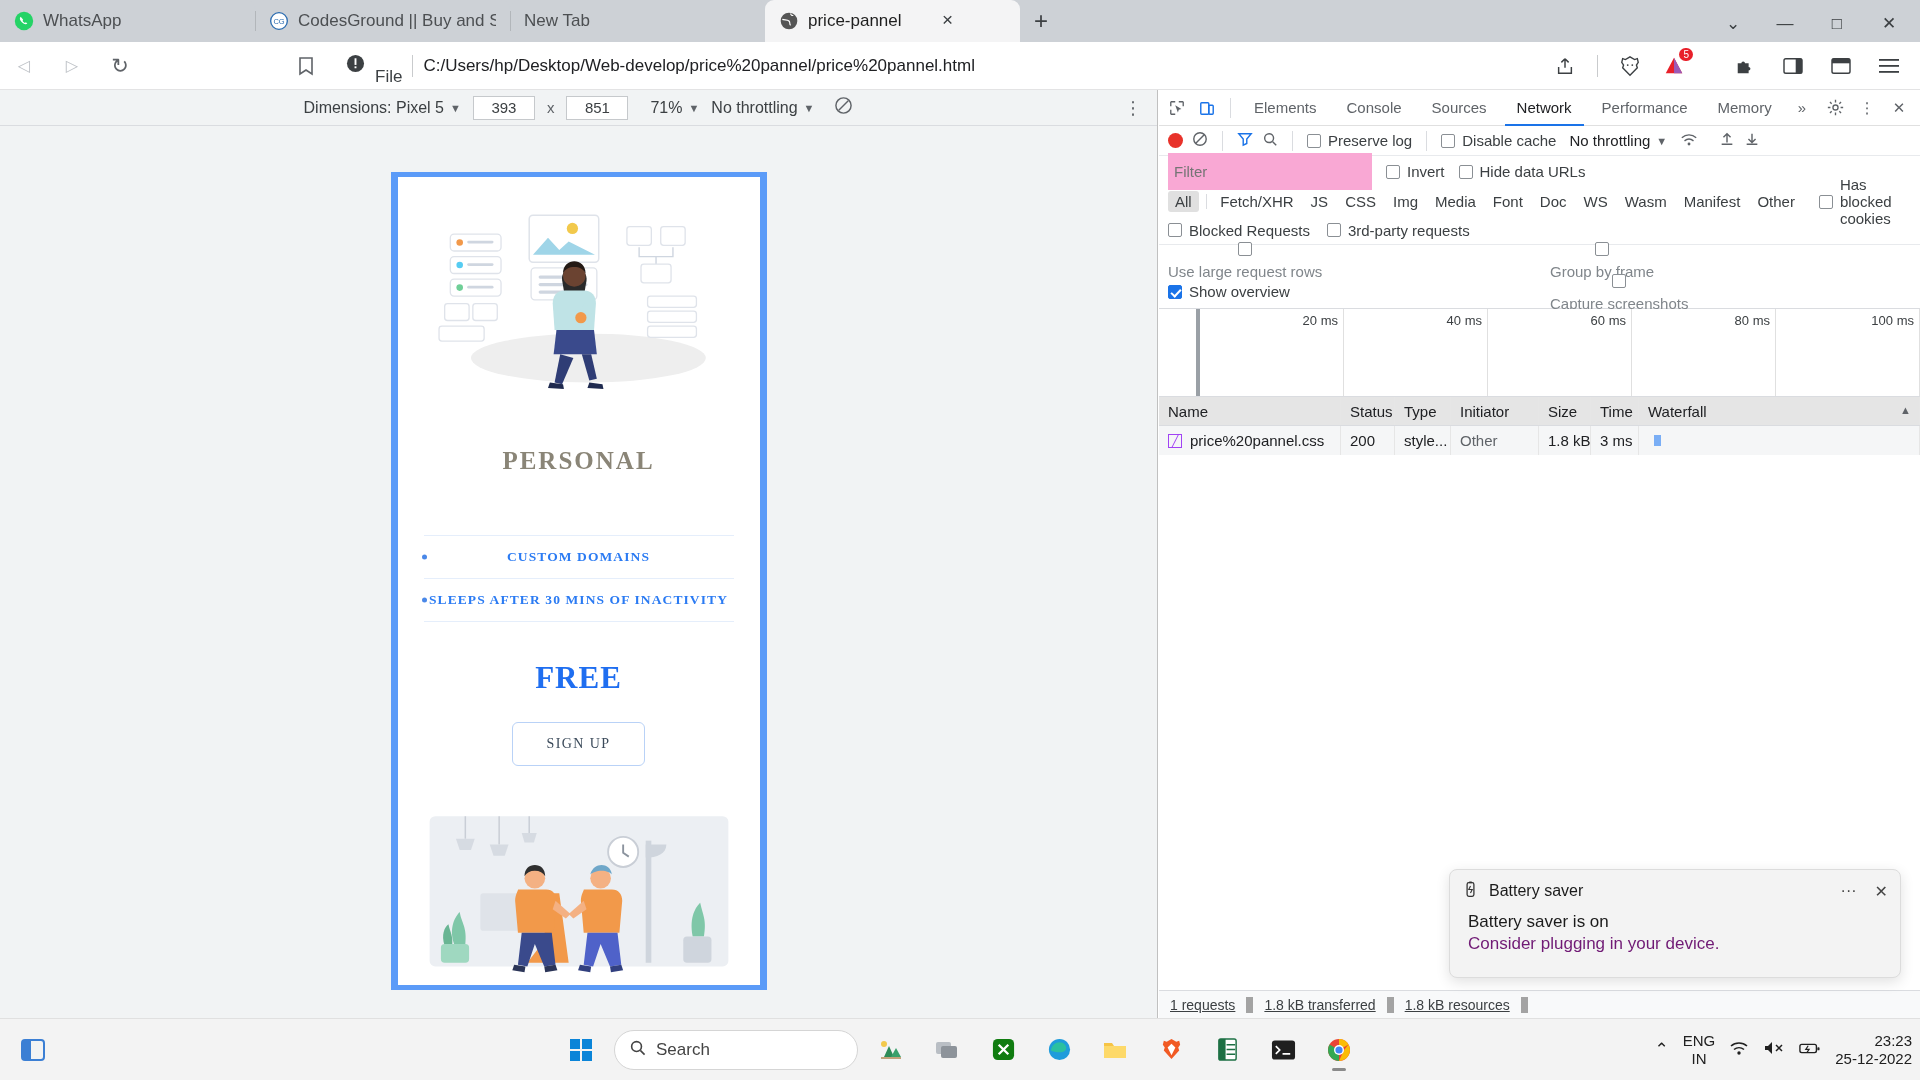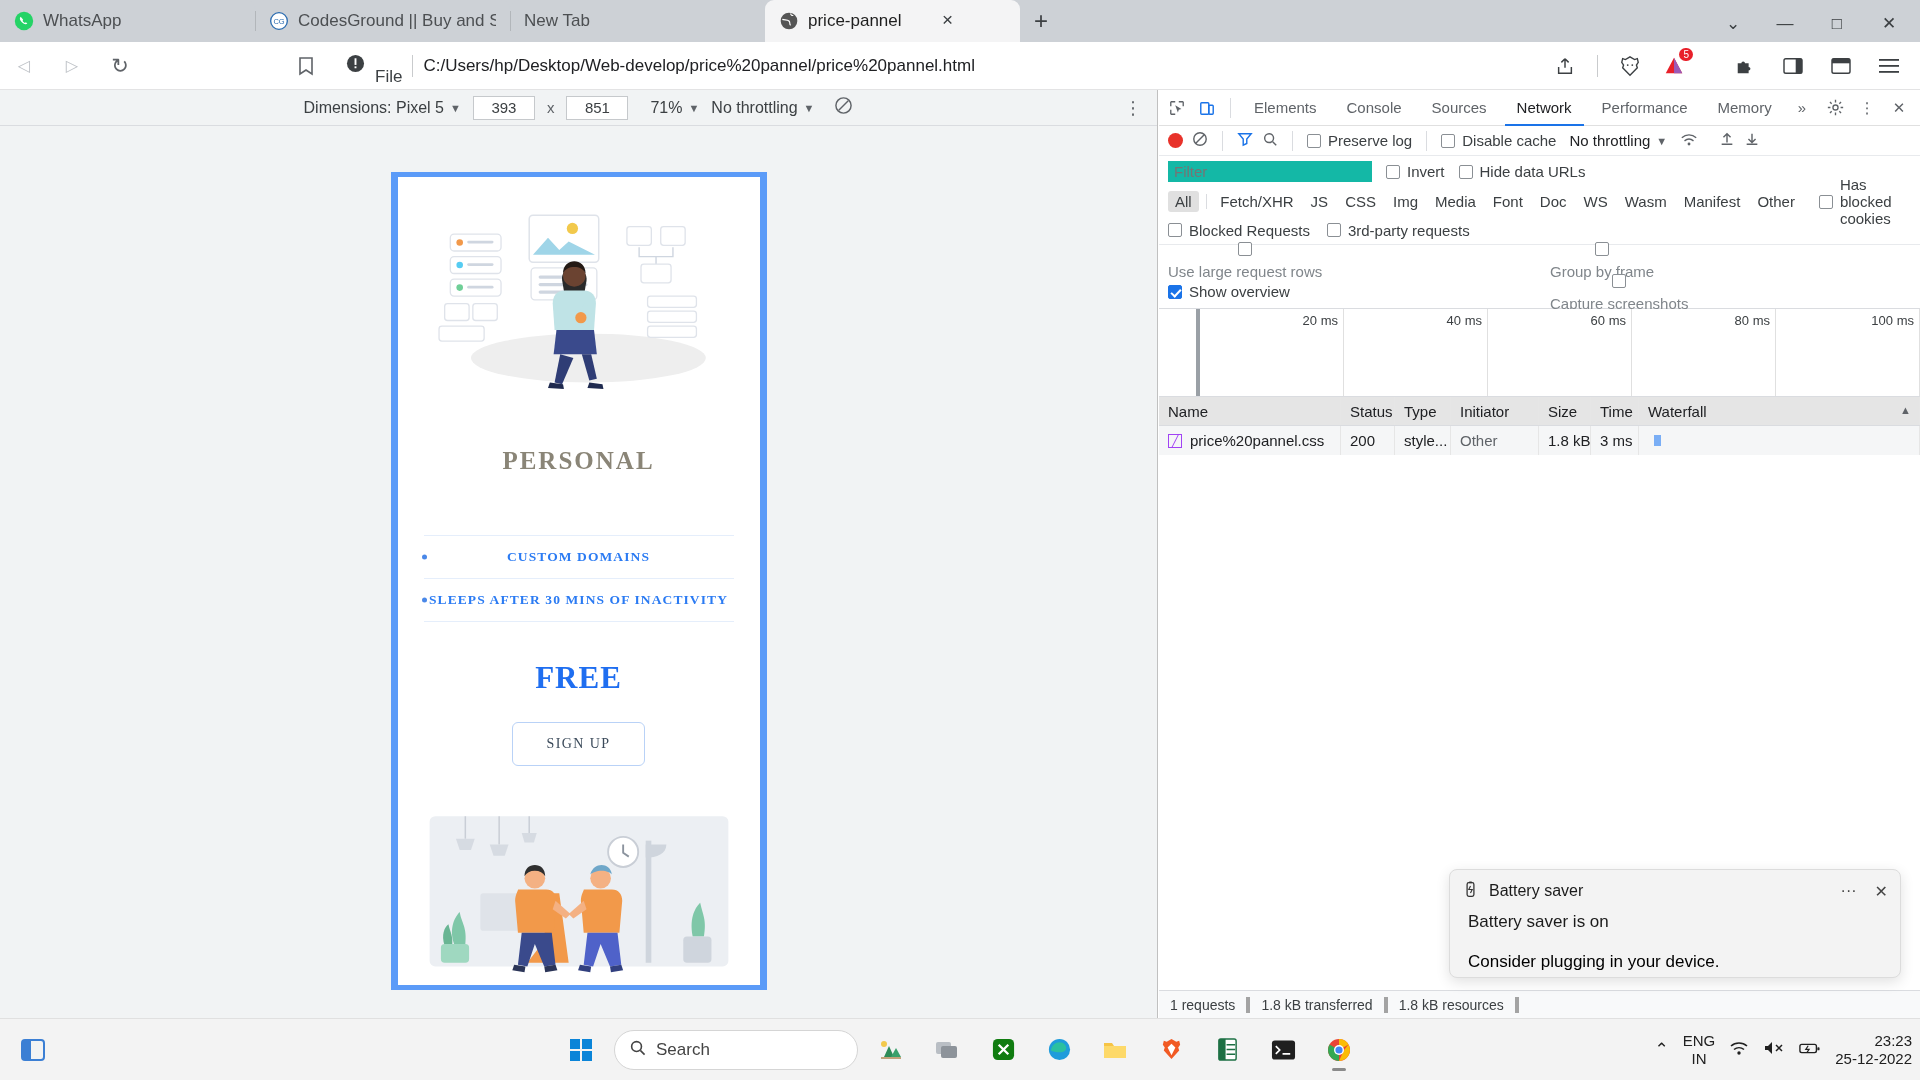--- a/index.html
+++ b/index.html
@@ -172,21 +172,21 @@
     content: ""; position: absolute; left: 4px; top: 1px; width: 4px; height: 8px;
     border: solid #fff; border-width: 0 2px 2px 0; transform: rotate(43deg);
   }
   .cb.dim { color: #80868b; flex-direction: column; }
 
   .dt-filterrow {
     height: 31px; display: flex; align-items: center; gap: 14px;
     padding: 0 9px; flex: none;
   }
   .filter-input {
-    width: 204px; height: 21px; background: #14b8a6; border: none;
+    width: 204px; height: 37px; background: #f9a8d4; border: none;
     font-size: 15px; color: #3c4043; padding: 0 6px;
     font-family: "Liberation Sans", sans-serif;
   }
   .dt-typerow {
     height: 29px; display: flex; align-items: center; gap: 3px;
     padding: 0 9px; flex: none; font-size: 15px; color: #3c4043;
   }
   .type-chip { padding: 2px 7px; border-radius: 3px; }
   .type-chip.sel { background: #e0e0e0; }
   .type-sep { width: 1px; height: 15px; background: #dadce0; margin: 0 4px; }
@@ -237,37 +237,37 @@
   .file-icon {
     width: 14px; height: 14px; border: 1px solid #a142f4; color: #a142f4;
     margin-right: 8px; flex: none; font-size: 11px; line-height: 12px; text-align: center;
   }
   .wf-bar { width: 7px; height: 11px; background: #7aaef5; margin-left: 6px; }
   .net-body { flex: 1; background: #fff; }
   .net-status {
     height: 28px; border-top: 1px solid #dadce0; display: flex; align-items: center;
     font-size: 14px; color: #3c4043; flex: none; background: #f8f9fa;
   }
-  .net-status span { padding: 0 11px; border-right: 4px solid #a3a3a3; }
+  .net-status span { padding: 0 11px; border-right: 7px solid #a3a3a3; text-decoration: underline; }
   .net-status span:first-child { border-left: none; }
 
   
   .toast {
     position: absolute; left: 1449px; top: 869px; width: 452px; height: 109px;
     background: #f3f3f3; border: 1px solid #dcdcdc; border-radius: 8px;
     box-shadow: 0 4px 14px rgba(0,0,0,.12);
   }
   .toast-head {
     display: flex; align-items: center; height: 42px; padding: 0 12px; gap: 10px;
   }
   .toast-title { font-size: 16px; color: #1b1b1b; }
   .toast-actions { margin-left: auto; display: flex; align-items: center; gap: 18px; color: #444; }
   .toast-body { padding: 0 18px; }
   .toast-l1 { font-size: 17px; color: #1b1b1b; }
-  .toast-l2 { font-size: 17px; color: #000000; margin-top: 20px; }
+  .toast-l2 { font-size: 17px; color: #701a75; margin-top: 2px; }
 
   
   .taskbar {
     position: absolute; left: 0; bottom: 0; width: 1920px; height: 62px;
     background: #f3f3f3; border-top: 1px solid #e0e0e0;
     display: flex; align-items: center;
   }
   .tb-left { position: absolute; left: 10px; display: flex; align-items: center; }
   .tb-center {
     position: absolute; left: 50%; transform: translateX(-50%);

